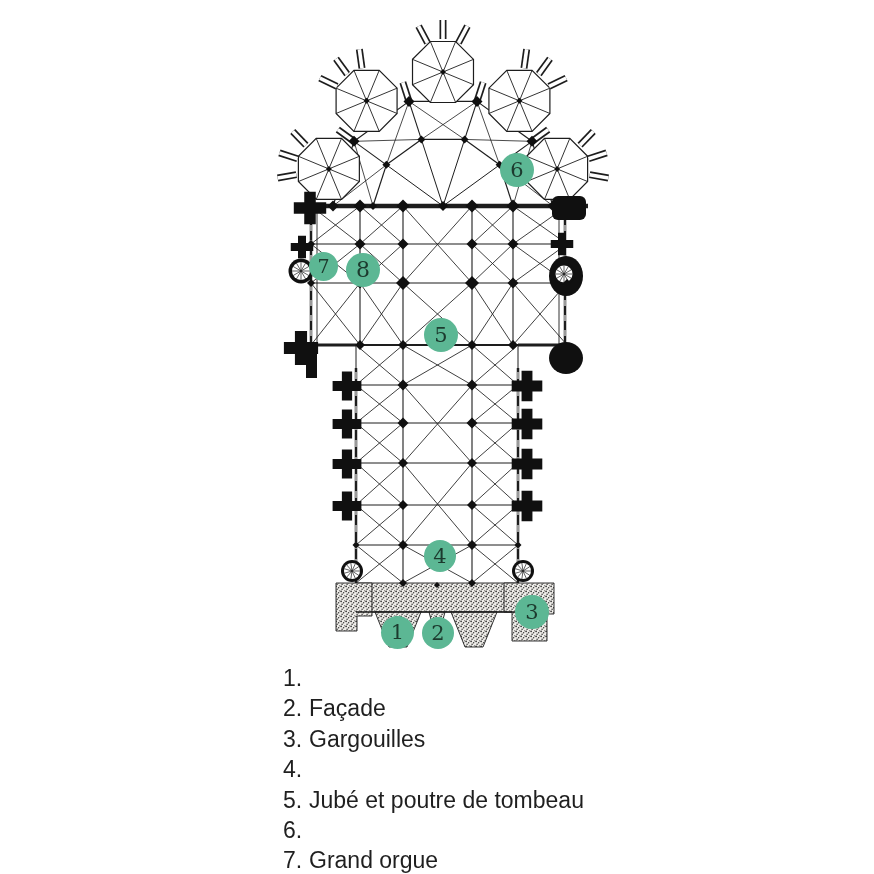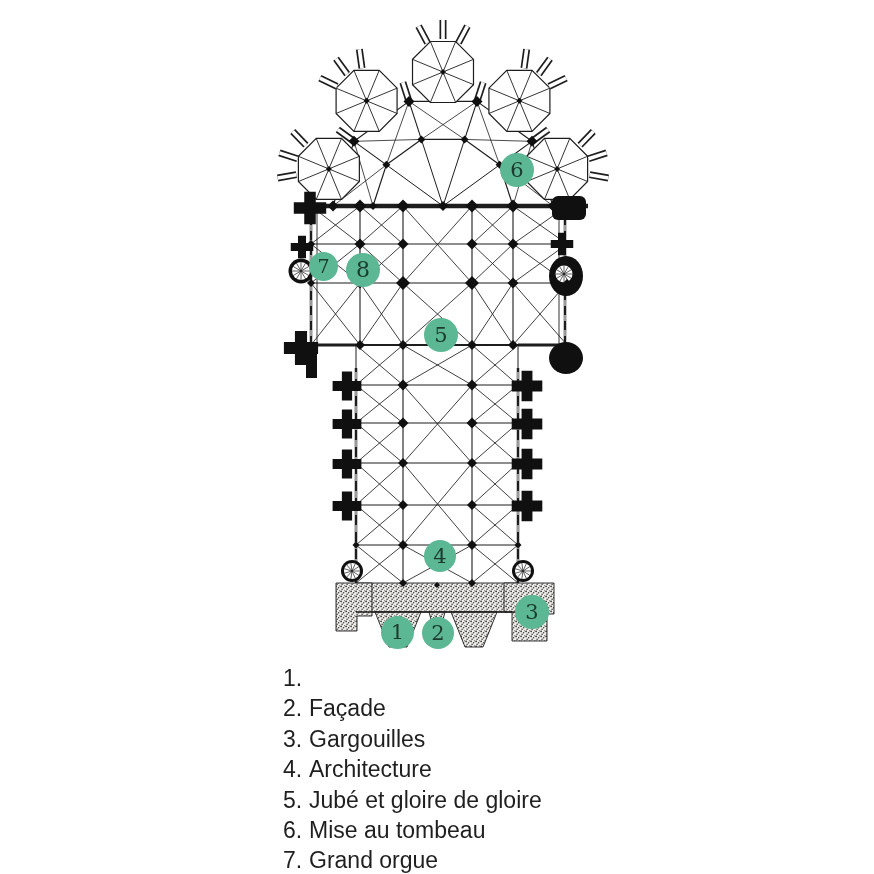--- a/index.html
+++ b/index.html
@@ -400,27 +400,25 @@
   <div class="legend-row">
     <span class="legend-num">2.</span>
     <span>Façade</span>
   </div>
   <div class="legend-row">
     <span class="legend-num">3.</span>
     <span>Gargouilles</span>
   </div>
   <div class="legend-row">
     <span class="legend-num">4.</span>
-    <span>Architecture</span>
   </div>
   <div class="legend-row">
     <span class="legend-num">5.</span>
-    <span>Jubé et gloire de gloire</span>
+    <span>Jubé et poutre de tombeau</span>
   </div>
   <div class="legend-row">
     <span class="legend-num">6.</span>
-    <span>Mise au tombeau</span>
   </div>
   <div class="legend-row">
     <span class="legend-num">7.</span>
     <span>Grand orgue</span>
   </div>
 </div>
 
 </body></html>

